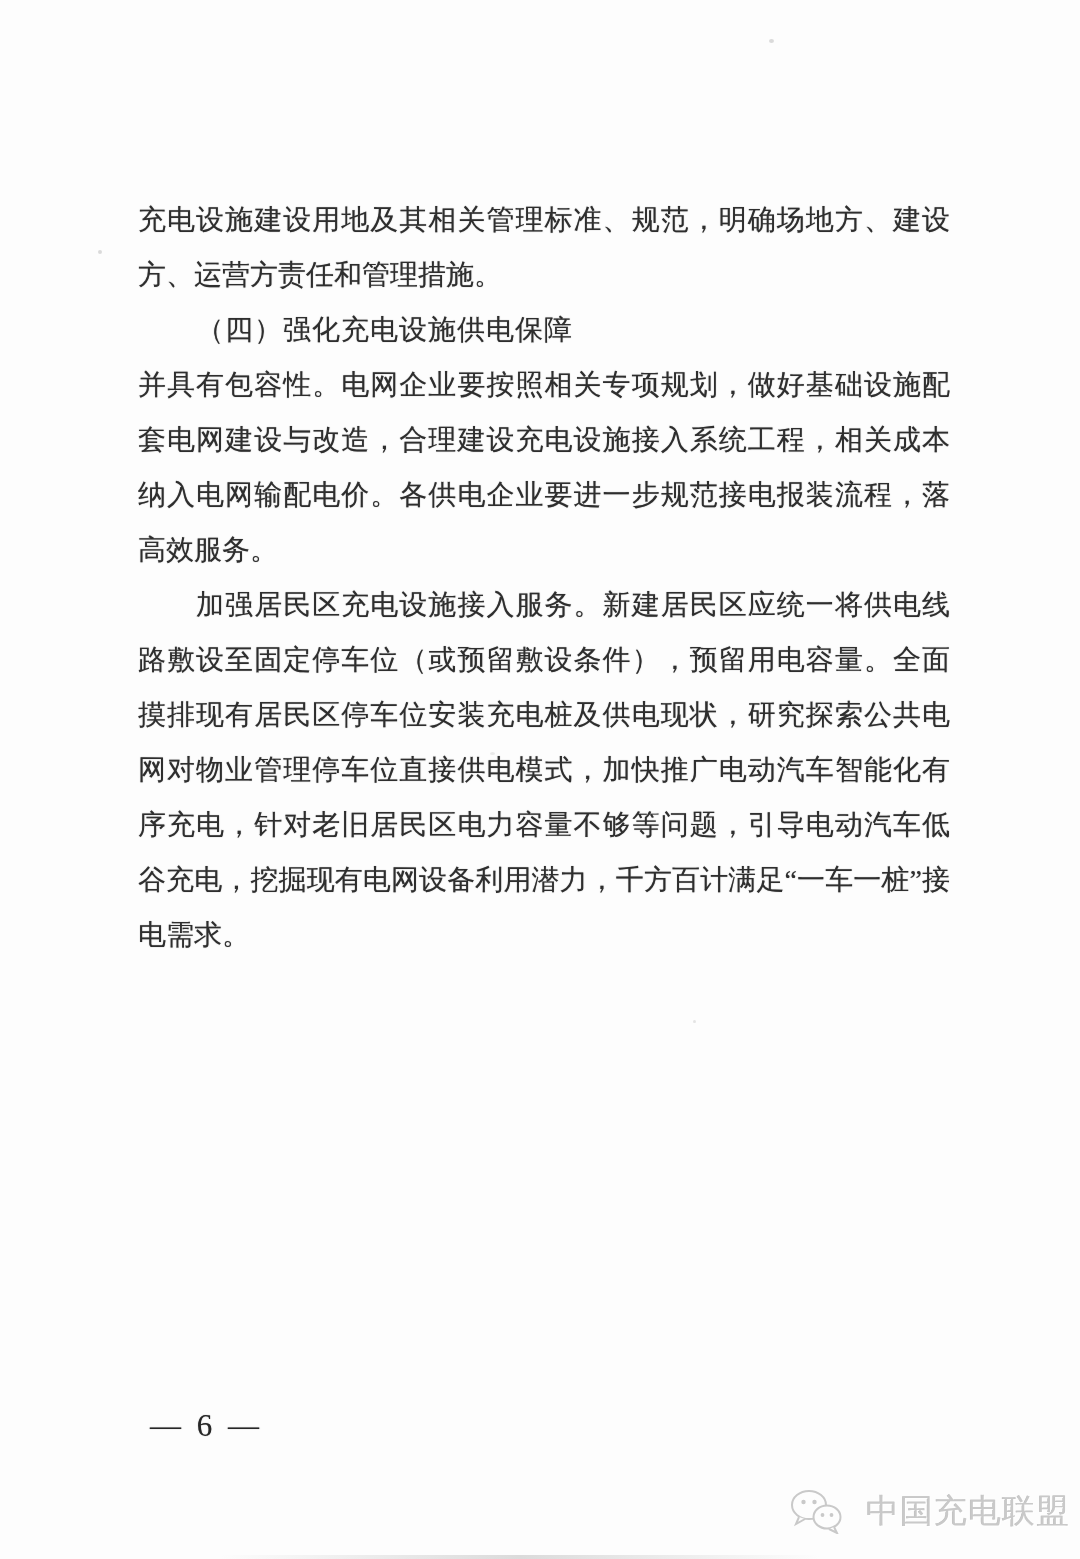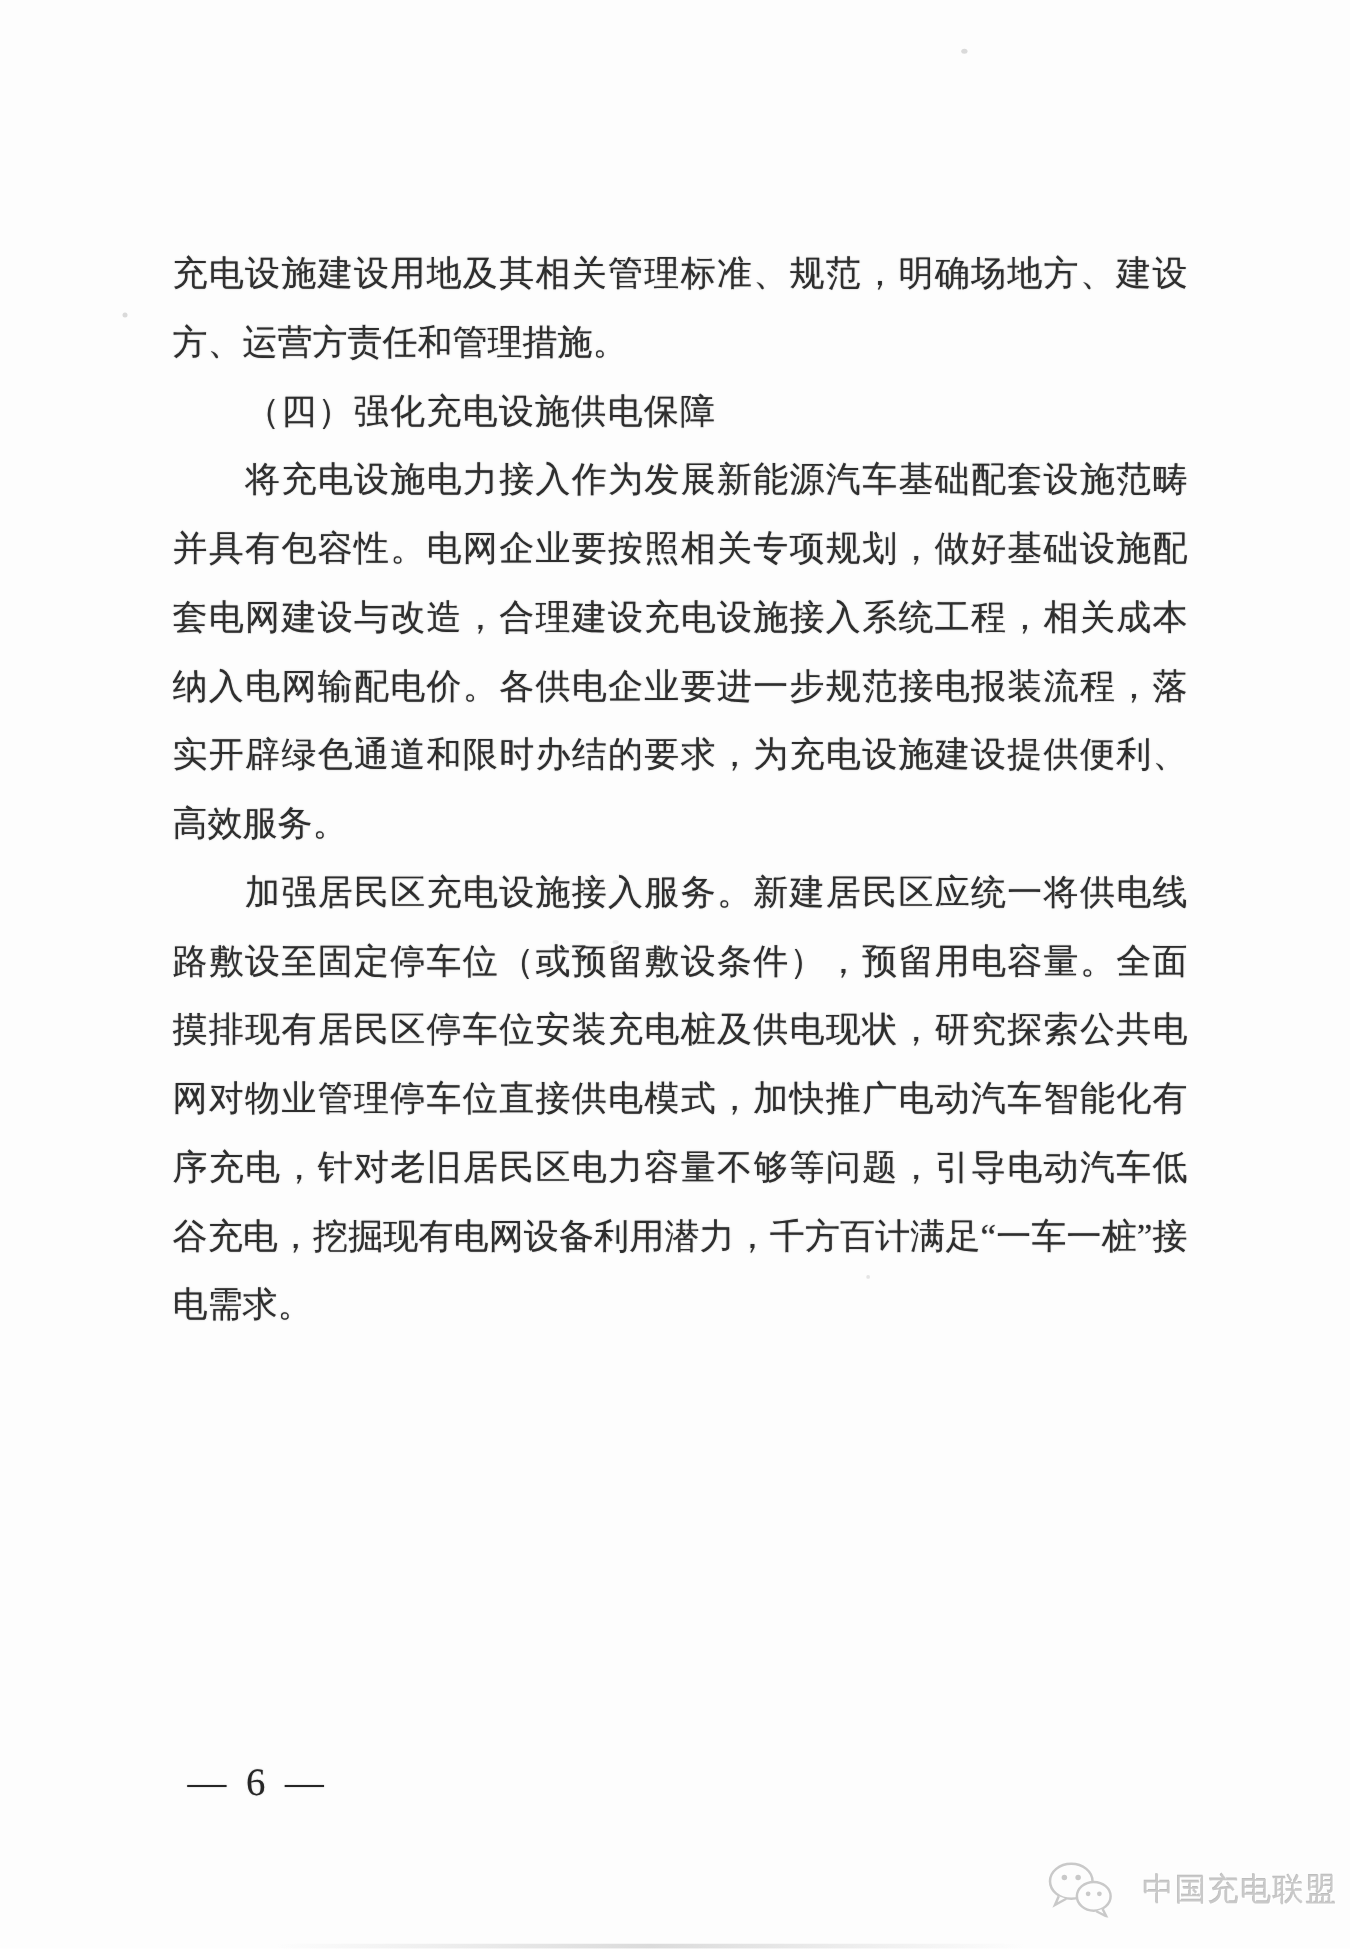--- a/index.html
+++ b/index.html
@@ -53,21 +53,21 @@
   }
   
   .watermark {
     position: absolute;
     right: 10px;
     top: 1488px;
     display: flex;
     align-items: center;
     gap: 21px;
     color: #c9c9c9;
-    font-size: 25px;
+    font-size: 33px;
     letter-spacing: 1px;
     text-shadow: 1px 1px 0 #ffffff, -0.5px -0.5px 0 #bdbdbd;
     font-family: "Liberation Sans", "DejaVu Sans", sans-serif;
   }
   .watermark svg { display: block; }
   
   .speck {
     position: absolute;
     background: #bdbdbd;
     border-radius: 50%;
@@ -94,25 +94,23 @@
 
   <div class="doc-body">
       <div class="paragraph body">
         <div class="line">充电设施建设用地及其相关管理标准、规范，明确场地方、建设</div>
         <div class="line last">方、运营方责任和管理措施。</div>
       </div>
       <div class="paragraph heading">
         <div class="line last">　　（四）强化充电设施供电保障</div>
       </div>
       <div class="paragraph body">
-        <div class="line">　　将充电设施电力接入作为发展新能源汽车基础配套设施范畴</div>
         <div class="line">并具有包容性。电网企业要按照相关专项规划，做好基础设施配</div>
         <div class="line">套电网建设与改造，合理建设充电设施接入系统工程，相关成本</div>
         <div class="line">纳入电网输配电价。各供电企业要进一步规范接电报装流程，落</div>
-        <div class="line">实开辟绿色通道和限时办结的要求，为充电设施建设提供便利、</div>
         <div class="line last">高效服务。</div>
       </div>
       <div class="paragraph body">
         <div class="line">　　加强居民区充电设施接入服务。新建居民区应统一将供电线</div>
         <div class="line">路敷设至固定停车位（或预留敷设条件），预留用电容量。全面</div>
         <div class="line">摸排现有居民区停车位安装充电桩及供电现状，研究探索公共电</div>
         <div class="line">网对物业管理停车位直接供电模式，加快推广电动汽车智能化有</div>
         <div class="line">序充电，针对老旧居民区电力容量不够等问题，引导电动汽车低</div>
         <div class="line">谷充电，挖掘现有电网设备利用潜力，千方百计满足“一车一桩”接</div>
         <div class="line last">电需求。</div>

